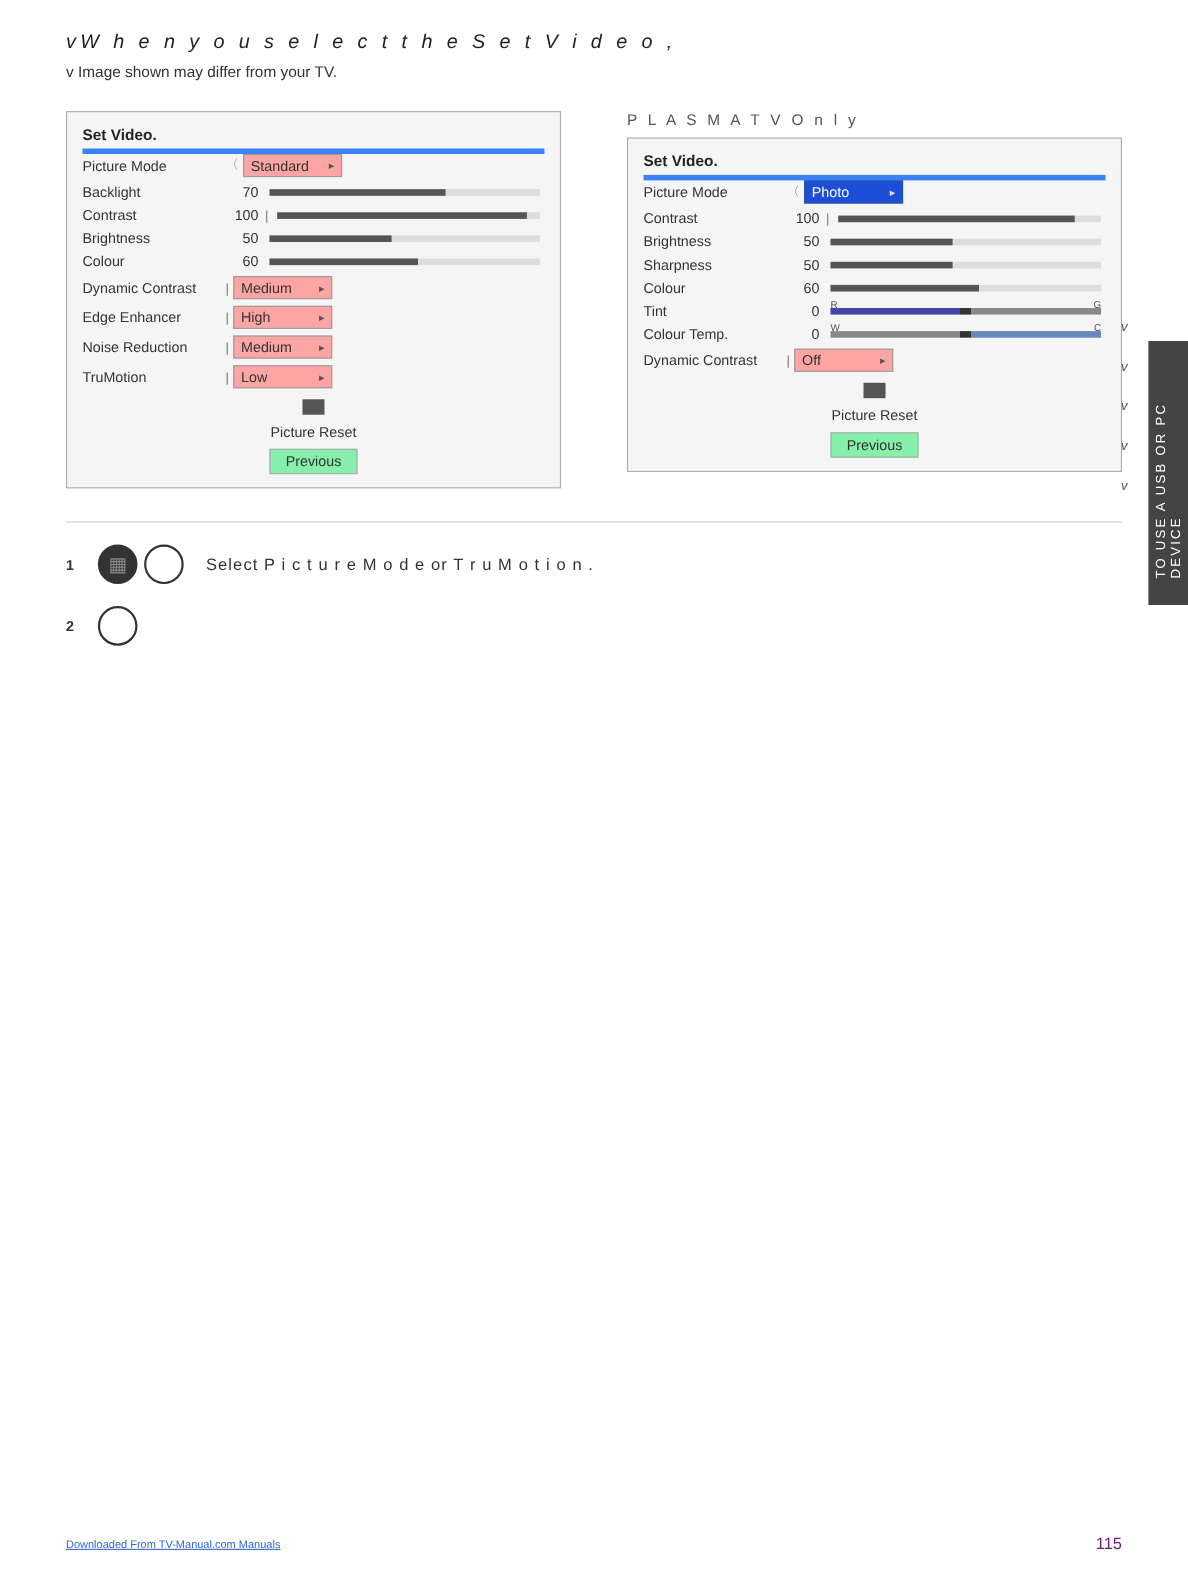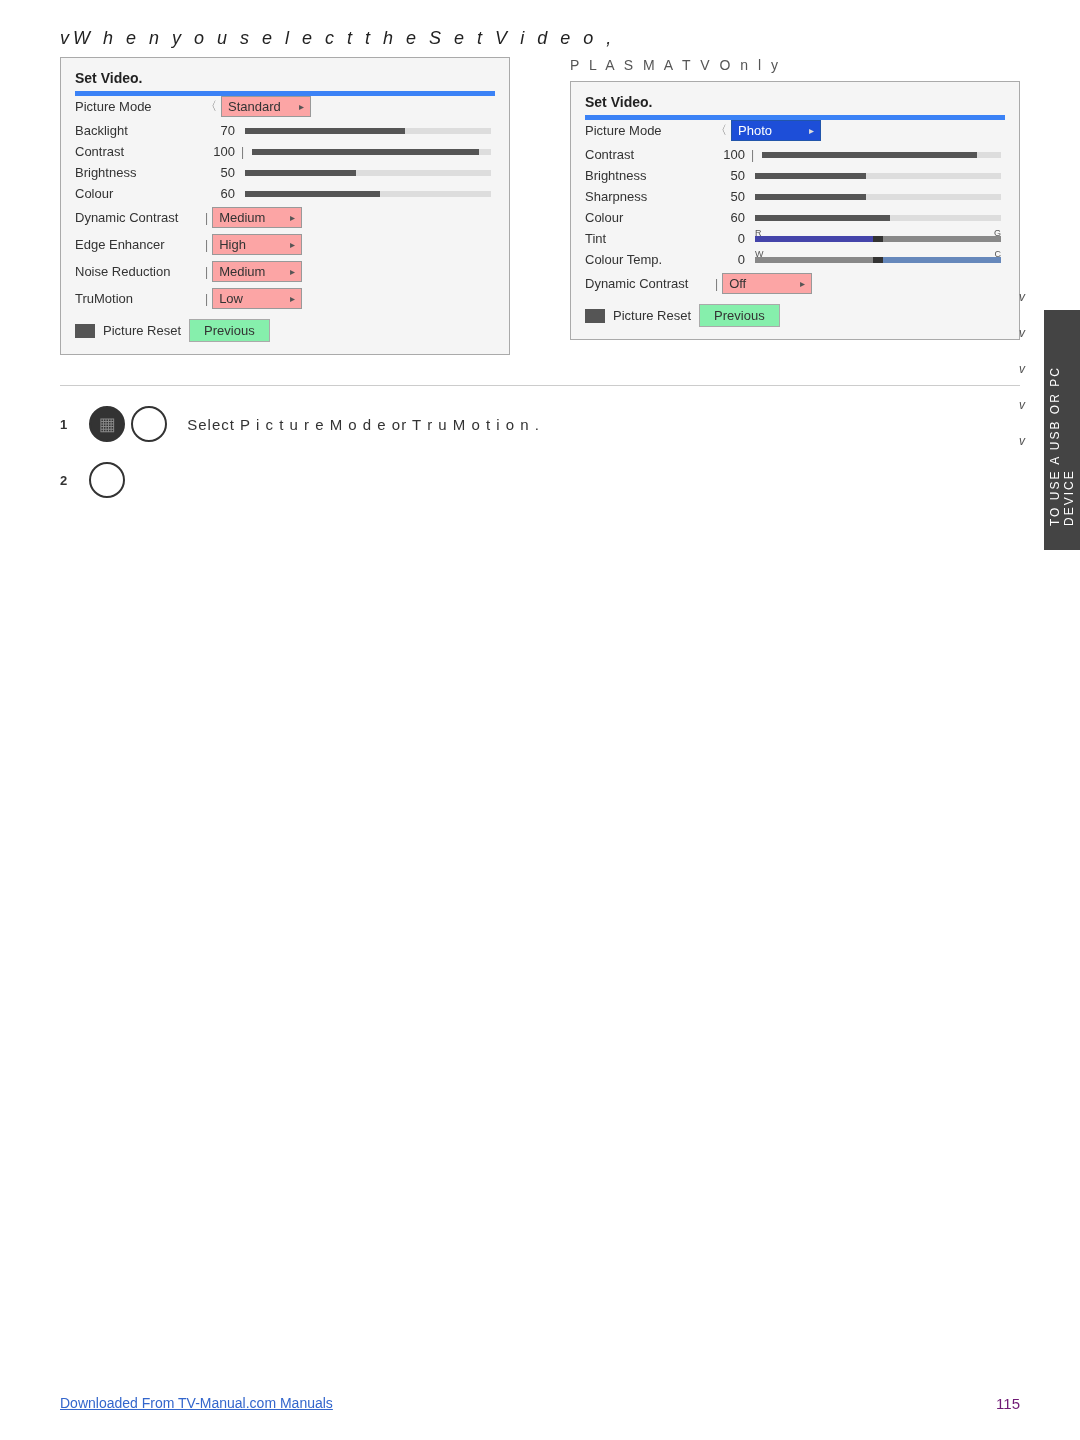--- a/index.html
+++ b/index.html
@@ -106,20 +106,21 @@
       color: #777;
       font-size: 12px;
       margin-right: 4px;
     }
 
     .picture-reset-row {
       display: flex;
       align-items: center;
       margin-top: 10px;
       gap: 8px;
+      flex-direction: column;
     }
 
     .color-box {
       width: 20px;
       height: 14px;
       background: #555;
       display: inline-block;
     }
 
     .reset-btn {
@@ -202,20 +203,21 @@
     }
   </style>
 </head>
 <body>
 
 <div class="page-content">
 
   <div style="margin-bottom:8px;">
     <span style="font-style:italic; font-size:18px; letter-spacing:4px; color:#222;">v</span><span style="font-style:italic; font-size:18px; letter-spacing:4px; color:#222;">W h e n   y o u   s e l e c t   t h e   S e t   V i d e o ,</span>
   </div>
+  <div style="font-size:14px; color:#333; margin-bottom:28px;">v Image shown may differ from your TV.</div>
 
   <div class="panels-row">
 
     <div class="panel-section">
       <div class="menu-box">
         <div class="menu-title">Set Video.</div>
 
         <div class="menu-row">
           <span class="label">Picture Mode</span>
           <span class="bracket">〈</span>
@@ -393,15 +395,15 @@
   <span class="v-mark">v</span>
   <span class="v-mark">v</span>
   <span class="v-mark">v</span>
   <span class="v-mark">v</span>
   <span class="v-mark">v</span>
 </div>
 
 <div style="position:absolute; right:0; top:310px; width:36px; background:#444; color:#fff; font-size:12px; letter-spacing:2px; padding:24px 8px; writing-mode:vertical-rl; transform:rotate(180deg); height:240px; display:flex; align-items:center; justify-content:center;">TO USE A USB OR PC DEVICE</div>
 
 <div style="position:absolute; bottom:28px; left:60px;">
-  <a href="#" style="font-size:14px; color:#3366cc; text-decoration:underline;margin-top:21px;">Downloaded From TV-Manual.com Manuals</a>
+  <a href="#" style="font-size:10px; color:#3366cc; text-decoration:underline;margin-top:21px;">Downloaded From TV-Manual.com Manuals</a>
 </div>
 <div style="position:absolute; bottom:28px; right:60px; font-size:15px; color:#701a75;text-align:center;">115</div>
 
 </body></html>

